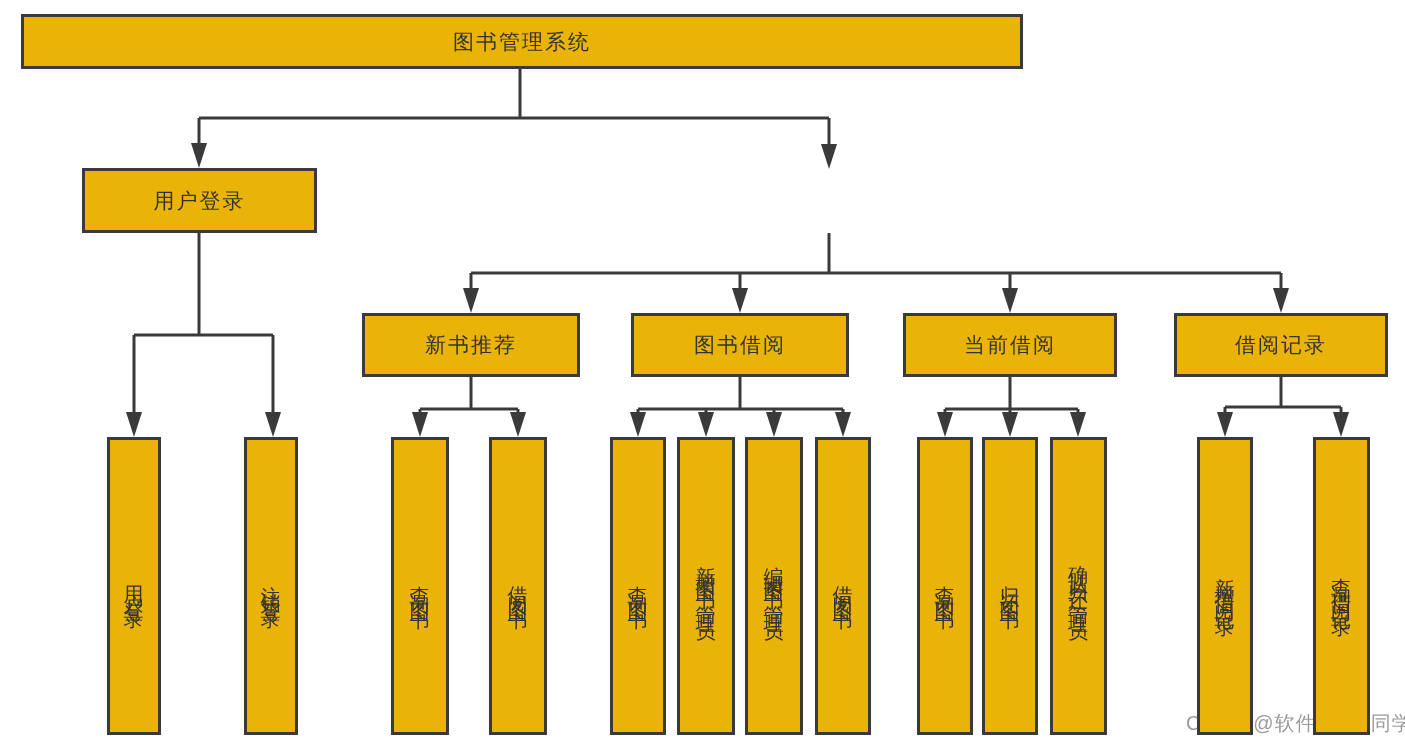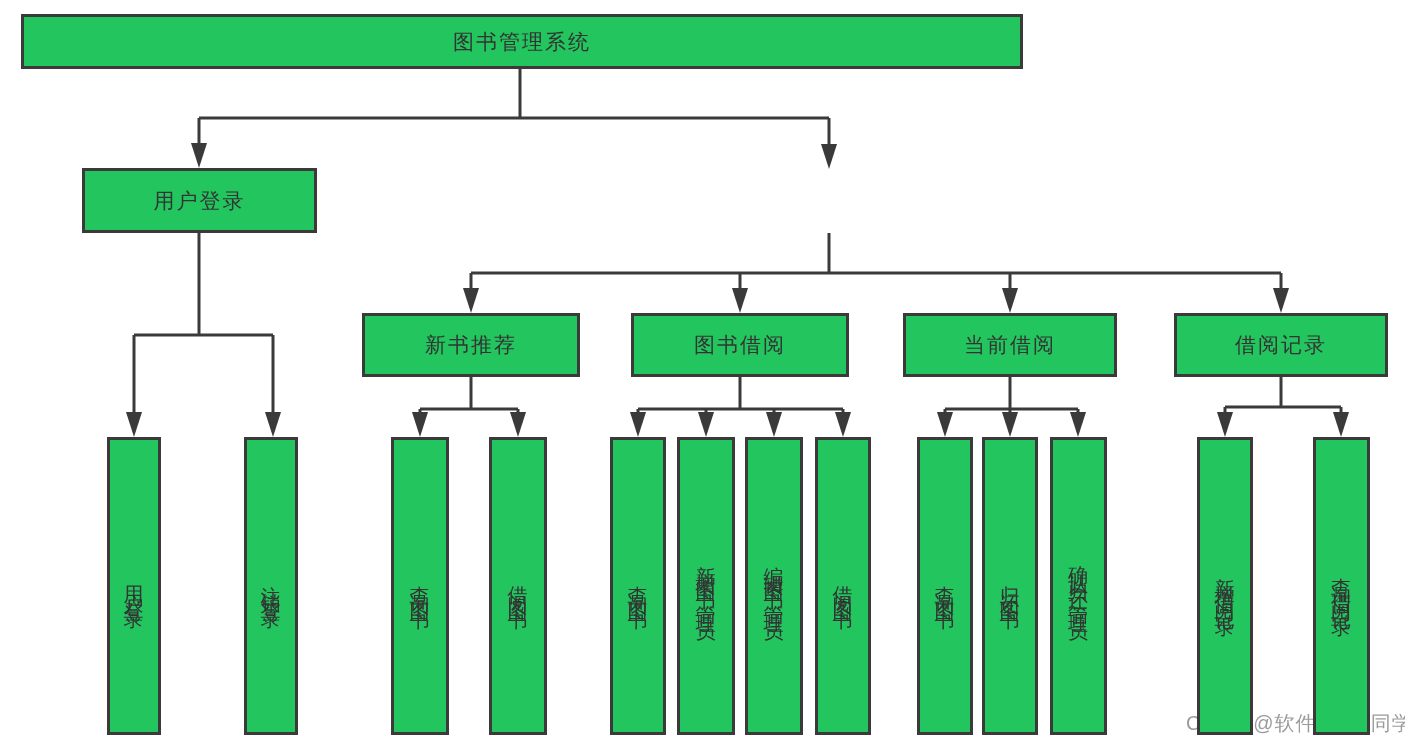--- a/index.html
+++ b/index.html
@@ -9,21 +9,21 @@
     background:#ffffff;
     font-family:"Liberation Sans","DejaVu Sans",sans-serif;
     overflow:hidden;
   }
   #wires{position:absolute;left:0;top:0;width:1405px;height:747px;}
   #wires line{stroke:var(--line,#3a3a3a);stroke-width:3;}
   #wires polygon{fill:var(--line,#3a3a3a);}
   .node{
     position:absolute;box-sizing:border-box;
     border:3px solid var(--line,#3a3a3a);
-    background:#22c55e;
+    background:#eab308;
     display:flex;align-items:center;justify-content:center;
     font-size:21px;color:var(--text,#333333);
     letter-spacing:2px;
     text-align:left;
     font-family:Liberation Serif, serif;
   }
   .node.vertical{
     writing-mode:vertical-rl;
     text-orientation:mixed;
     letter-spacing:8px;

